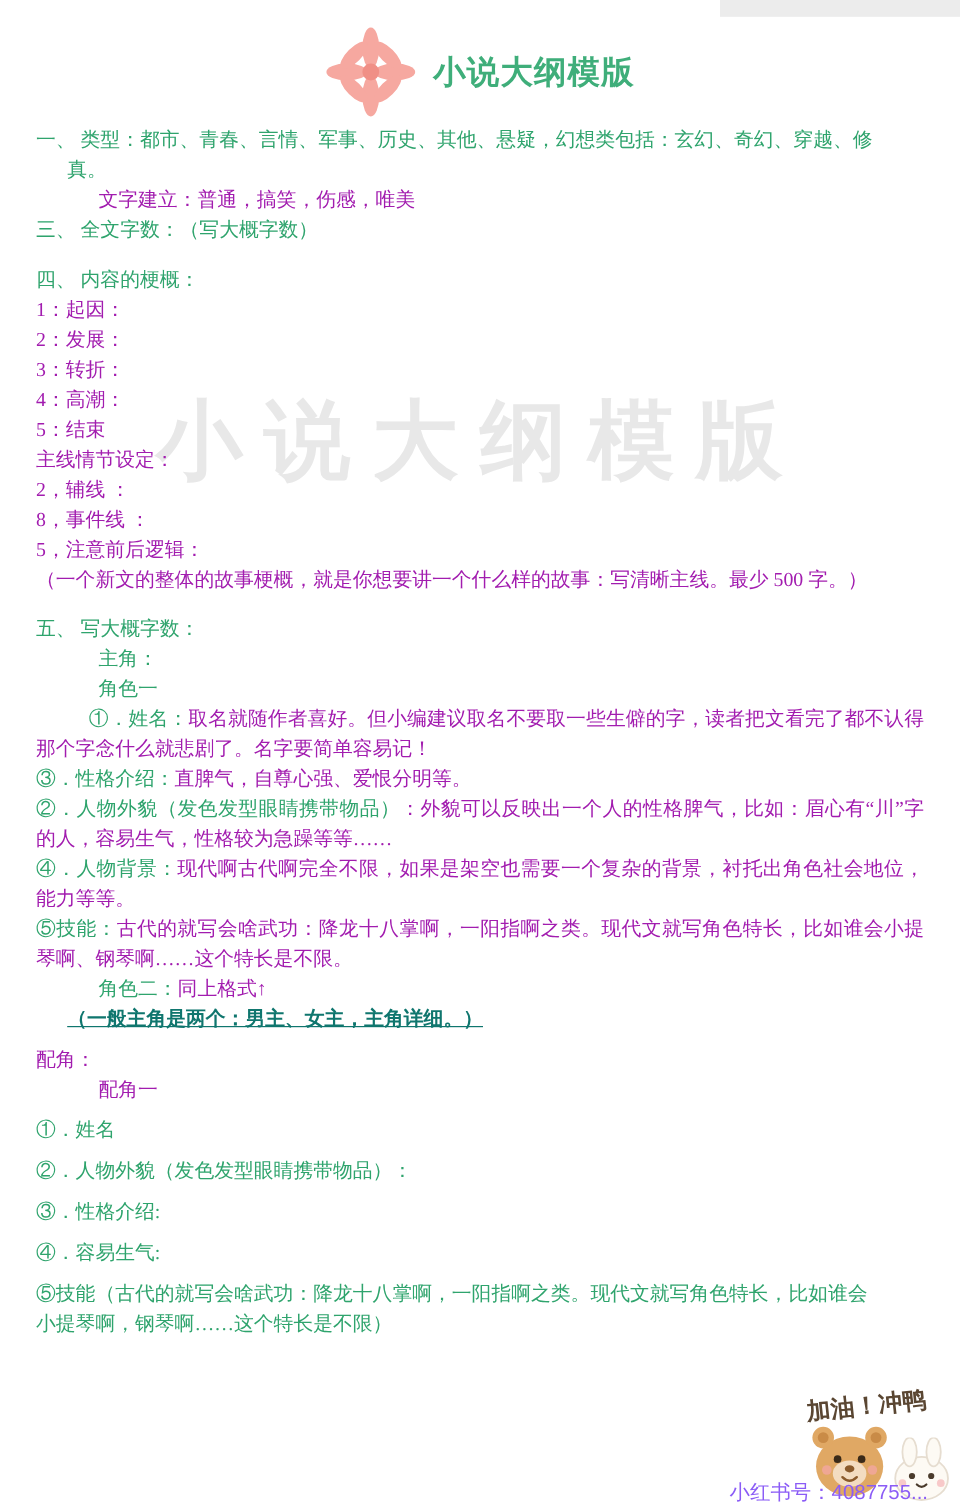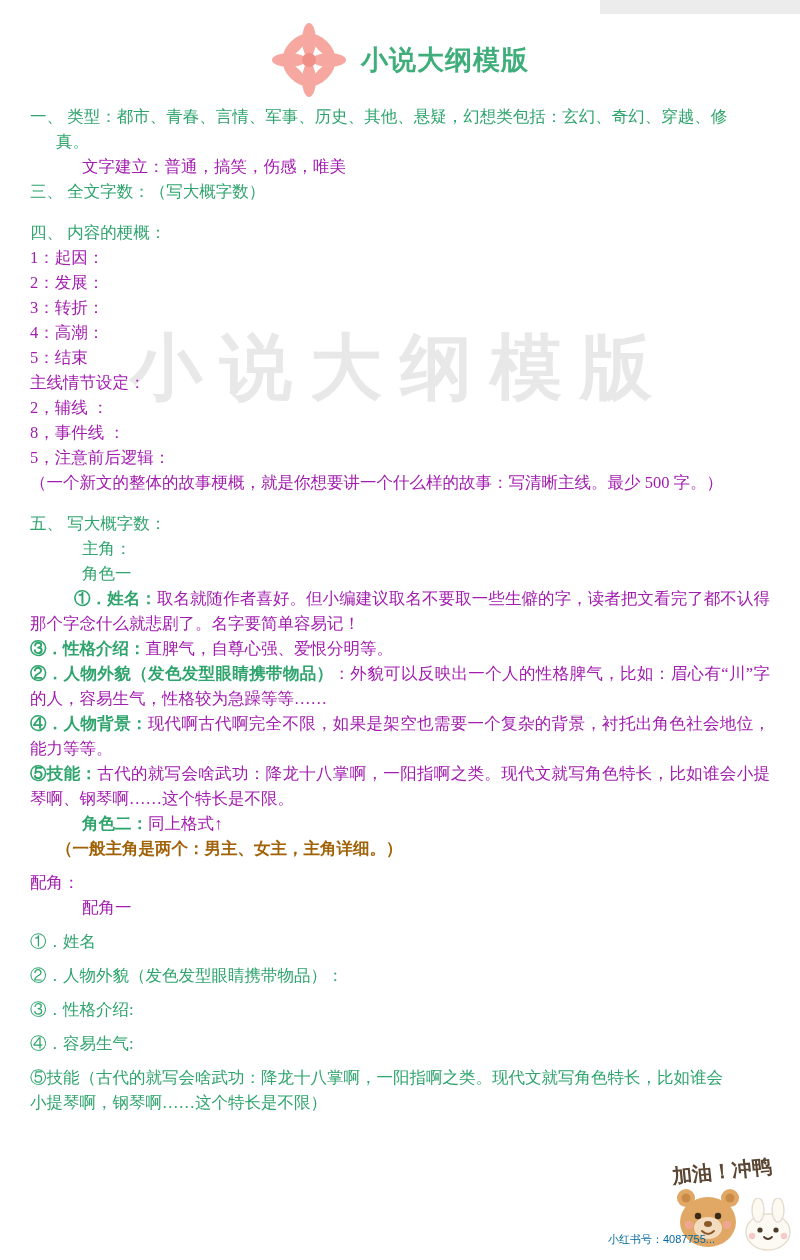--- a/index.html
+++ b/index.html
@@ -73,22 +73,22 @@
   
   .line {
     font-size: 16.5px;
     line-height: 25px;
     margin: 0;
     padding: 0;
     white-space: pre-wrap;
   }
   .green { color: #2fa46d; }
   .dark  { color: #a21caf; }
-  .red   { color: #a16207; font-weight: bold; }
-  .bold  { font-weight: bold; }
+  .red   { color: #0f766e; font-weight: bold; text-decoration: underline; }
+  .bold  { font-weight: normal; }
 
   .indent1 { padding-left: 26px; }
   .indent2 { padding-left: 52px; }
 
   .gap-sm { height: 9px; }
   .gap-md { height: 16px; }
 
   .block { margin: 0; }
 
   .para {
@@ -120,22 +120,22 @@
   }
   .bun {
     left: 740px;
     top: 1198px;
   }
   .watermark-handle {
     position: absolute;
     left: 608px;
     top: 1232px;
     font-family: "Liberation Sans", sans-serif;
-    font-size: 11px;
-    color: #0369a1;
+    font-size: 17px;
+    color: #8b5cf6;
     z-index: 4;
     white-space: nowrap;
   }
   .topbar {
     position: absolute;
     right: 0;
     top: 0;
     width: 200px;
     height: 14px;
     background: #ececec;

